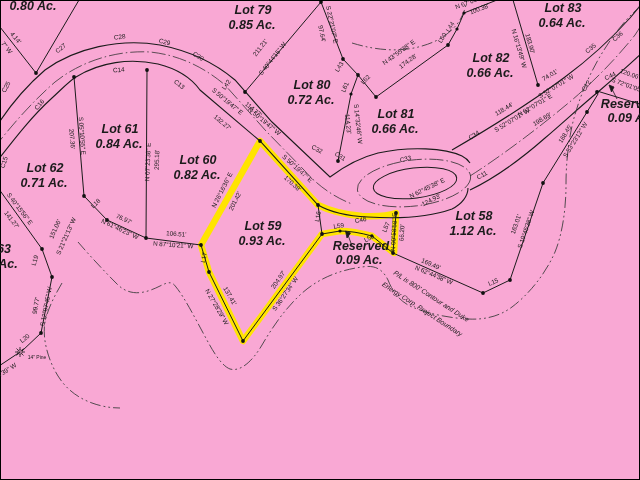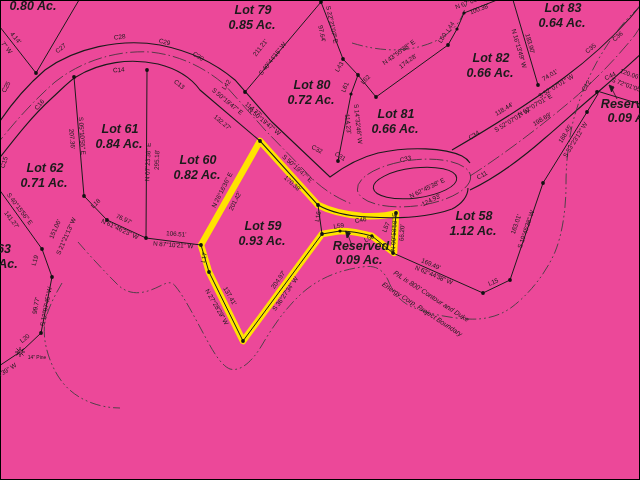--- a/index.html
+++ b/index.html
@@ -1,16 +1,16 @@
 <!DOCTYPE html>
 <html><head>
 <meta charset="utf-8">
 <style>
   html,body{margin:0;padding:0;background:#fff;}
-  .stage{position:relative;width:640px;height:480px;background:#ec4899;overflow:hidden;
+  .stage{position:relative;width:640px;height:480px;background:#f9a8d4;overflow:hidden;
          font-family:"Liberation Sans",sans-serif;}
   svg{display:block;}
   text{text-anchor:middle;}
   .lbl{fill:#1b1b1b;}
   .lot{font:italic 700 12.5px "Liberation Sans",sans-serif;}
   .sm{font:400 6.4px "Liberation Sans",sans-serif;letter-spacing:-0.1px;}
   .pl{font:italic 400 6.8px "Liberation Sans",sans-serif;}
   .tiny{font:400 5px "Liberation Sans",sans-serif;}
 </style>
 </head>

